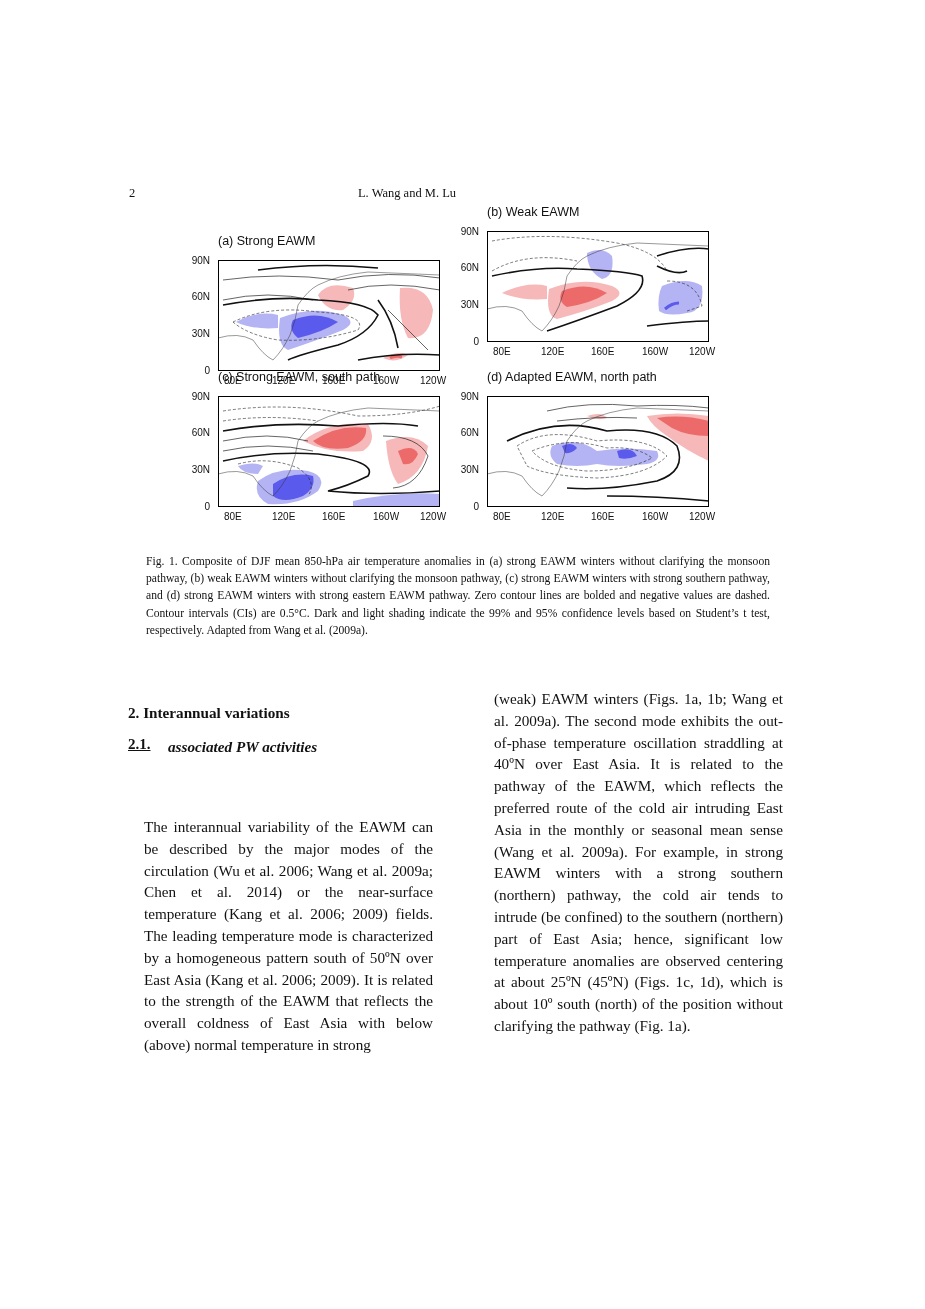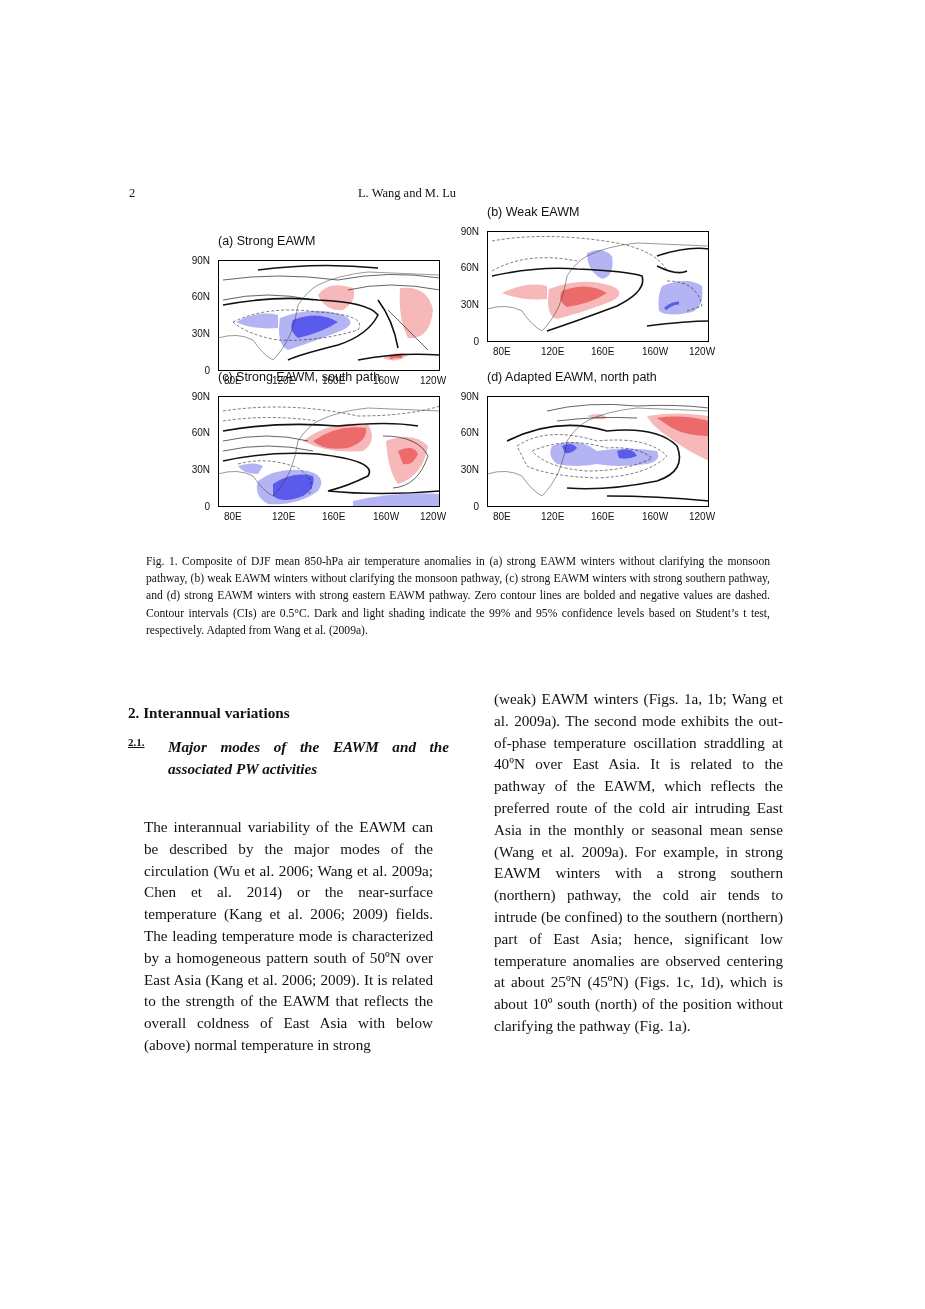--- a/index.html
+++ b/index.html
@@ -11,21 +11,21 @@
   .panel { position:absolute; width:265px; height:160px; }
   .panel-title { position:absolute; font-family:"Liberation Sans", sans-serif; font-size:12.5px; top:0; left:38px; white-space:nowrap; }
   .ylab { position:absolute; font-family:"Liberation Sans", sans-serif; font-size:10px; text-align:right; width:30px; left:0; }
   .xlab { position:absolute; font-family:"Liberation Sans", sans-serif; font-size:10px; text-align:left; width:36px; }
   .map { position:absolute; left:38px; top:26px; width:222px; height:111px; }
   .caption { left:146px; top:553px; width:624px; font-size:11.6px; line-height:17.2px; text-align:justify; }
   .col { font-size:15.2px; line-height:21.8px; text-align:justify; }
   #col-left { left:128px; top:800px; width:321px; }
   #col-right { left:478px; top:672px; width:321px; }
   .h2 { left:128px; top:704px; font-weight:bold; font-size:15.2px; }
-  .h3-num { left:128px; top:736px; font-weight:bold; font-size:11px;text-decoration:underline; }
+  .h3-num { left:128px; top:736px; font-weight:bold; font-size:15px;text-decoration:underline; }
   .h3-text { left:168px; top:736px; width:281px; font-weight:bold; font-style:italic; font-size:15.2px; line-height:22px; text-align:justify; text-align-last:left; }
   .h3-text .l1 { display:block; text-align:justify; text-align-last:justify; }
   .col p { margin:16px; }
 </style>
 </head>
 <body>
 
 <div class="abs running-head" id="page-num">2</div>
 <div class="abs running-head" id="authors">L. Wang and M. Lu</div>
 
@@ -213,21 +213,20 @@
     <div class="xlab" style="left:193px; top:141px">160W</div>
     <div class="xlab" style="left:240px; top:141px">120W</div>
   </div>
 </div>
 
 <div class="abs caption">Fig. 1. Composite of DJF mean 850-hPa air temperature anomalies in (a) strong EAWM winters without clarifying the monsoon pathway, (b) weak EAWM winters without clarifying the monsoon pathway, (c) strong EAWM winters with strong southern pathway, and (d) strong EAWM winters with strong eastern EAWM pathway. Zero contour lines are bolded and negative values are dashed. Contour intervals (CIs) are 0.5°C. Dark and light shading indicate the 99% and 95% confidence levels based on Student’s t test, respectively. Adapted from Wang et al. (2009a).</div>
 
 <div class="abs h2">2.  Interannual variations</div>
 <div class="abs h3-num">2.1.</div>
 <div class="abs h3-text">
-  <span class="l1">Major modes of the EAWM and the</span>
   <span>associated PW activities</span>
 </div>
 
 <div class="abs col" id="col-left">
   <p>The interannual variability of the EAWM can be described by the major modes of the circulation (Wu et al. 2006; Wang et al. 2009a; Chen et al. 2014) or the near-surface temperature (Kang et al. 2006; 2009) fields. The leading temperature mode is characterized by a homogeneous pattern south of 50ºN over East Asia (Kang et al. 2006; 2009). It is related to the strength of the EAWM that reflects the overall coldness of East Asia with below (above) normal temperature in strong</p>
 </div>
 <div class="abs col" id="col-right">
   <p>(weak) EAWM winters (Figs. 1a, 1b; Wang et al. 2009a). The second mode exhibits the out-of-phase temperature oscillation straddling at 40ºN over East Asia. It is related to the pathway of the EAWM, which reflects the preferred route of the cold air intruding East Asia in the monthly or seasonal mean sense (Wang et al. 2009a). For example, in strong EAWM winters with a strong southern (northern) pathway, the cold air tends to intrude (be confined) to the southern (northern) part of East Asia; hence, significant low temperature anomalies are observed centering at about 25ºN (45ºN) (Figs. 1c, 1d), which is about 10º south (north) of the position without clarifying the pathway (Fig. 1a).</p>
 </div>
 

